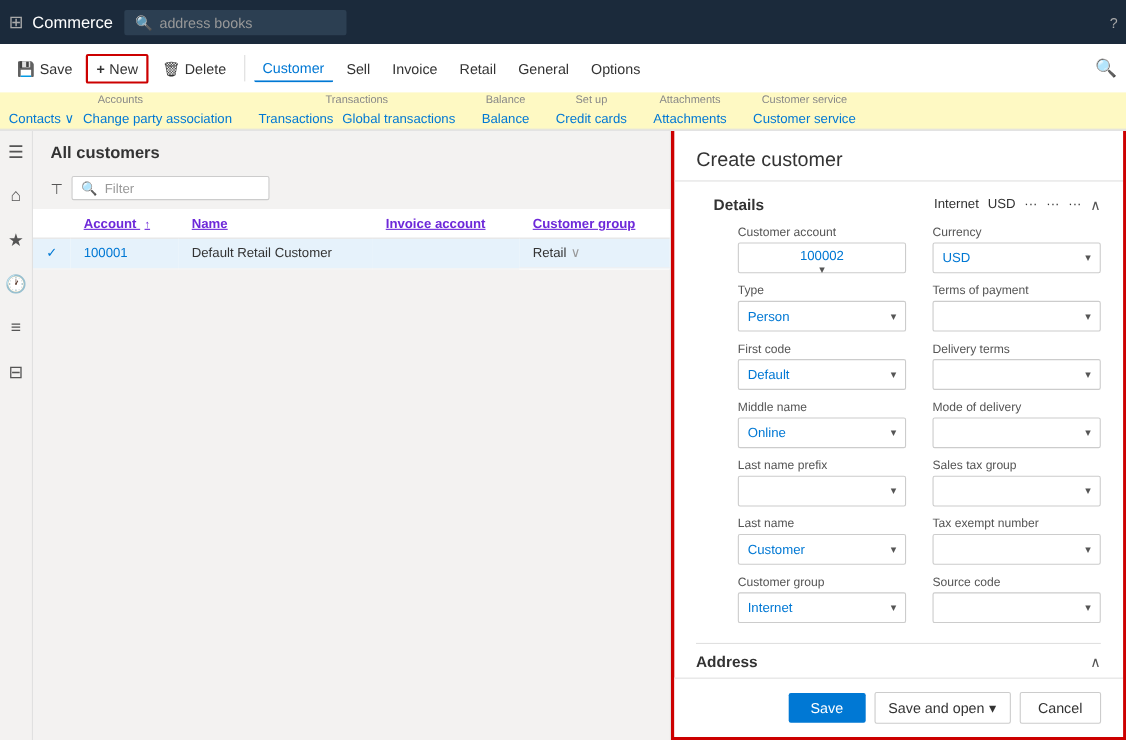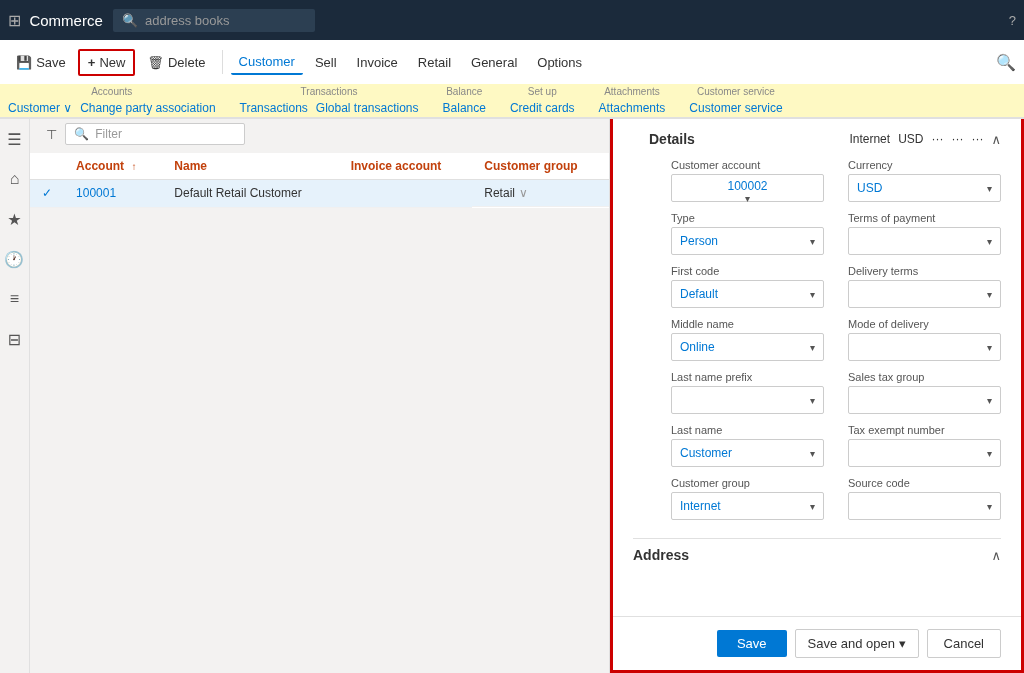--- a/index.html
+++ b/index.html
@@ -37,21 +37,21 @@
 
     
     .list-pane { width: 580px; background: #f3f2f1; border-right: 1px solid #e0e0e0; display: flex; flex-direction: column; overflow: hidden; }
     .list-header { padding: 12px 16px 8px; display: flex; align-items: center; justify-content: space-between; }
     .list-title { font-size: 15px; font-weight: 600; color: #333; }
     .list-filter { display: flex; align-items: center; background: #fff; border: 1px solid #ccc; border-radius: 2px; padding: 3px 8px; gap: 6px; width: 180px; }
     .list-filter input { border: none; outline: none; font-size: 12px; color: #333; width: 140px; }
     .list-filter input::placeholder { color: #999; }
     .table-container { flex: 1; overflow: auto; }
     table { width: 100%; border-collapse: collapse; background: #fff; }
-    table th { font-size: 12px; color: #c2410c; font-weight: 600; padding: 6px 12px; border-bottom: 1px solid #e0e0e0; text-align: left; background: #fff; }
+    table th { font-size: 12px; color: #6d28d9; font-weight: 600; padding: 6px 12px; border-bottom: 1px solid #e0e0e0; text-align: left; background: #fff; text-decoration: underline; }
     table td { font-size: 12px; color: #333; padding: 6px 12px; border-bottom: 1px solid #f0f0f0; }
     table tr.selected td { background: #e6f2fb; }
     .checkmark { color: #0078d4; }
     .sort-arrow { margin-left: 4px; font-size: 10px; }
 
     
     .right-panel { flex: 1; background: #fff; display: flex; flex-direction: column; overflow: hidden; border-left: 3px solid #c00; }
     .panel-header { padding: 16px 20px 8px; border-bottom: 1px solid #e0e0e0; }
     .panel-title { font-size: 18px; font-weight: 300; color: #333; }
 
@@ -131,21 +131,21 @@
       </button>
       <button class="ribbon-btn">
         <span>Options</span>
       </button>
       <span class="ribbon-search-icon">🔍</span>
     </div>
     <div class="ribbon-sub">
       <div class="ribbon-sub-group">
         <div class="ribbon-sub-group-title">Accounts</div>
         <div class="ribbon-sub-items">
-          <span class="ribbon-sub-item">Customer ∨</span>
+          <span class="ribbon-sub-item">Contacts ∨</span>
           <span class="ribbon-sub-item">Change party association</span>
         </div>
       </div>
       <div class="ribbon-sub-group">
         <div class="ribbon-sub-group-title">Transactions</div>
         <div class="ribbon-sub-items">
           <span class="ribbon-sub-item">Transactions</span>
           <span class="ribbon-sub-item">Global transactions</span>
         </div>
       </div>
@@ -181,20 +181,23 @@
     <div class="left-nav">
       <span class="left-nav-icon">☰</span>
       <span class="left-nav-icon">⌂</span>
       <span class="left-nav-icon">★</span>
       <span class="left-nav-icon">🕐</span>
       <span class="left-nav-icon">≡</span>
       <span class="left-nav-icon">⊟</span>
     </div>
 
     <div class="list-pane">
+      <div class="list-header">
+        <span class="list-title">All customers</span>
+      </div>
       <div style="padding: 4px 16px 8px; display:flex; align-items:center; gap:8px;">
         <span style="color:#555; cursor:pointer;">⊤</span>
         <div class="list-filter">
           <span style="color:#999; font-size:12px;">🔍</span>
           <input type="text" placeholder="Filter" style="">
         </div>
       </div>
       <div class="table-container">
         <table>
           <thead>
@@ -213,20 +216,23 @@
               <td>Default Retail Customer</td>
               <td></td>
               <td style="display:flex;align-items:center;gap:4px;">Retail <span style="color:#999;cursor:pointer;">∨</span></td>
             </tr>
           </tbody>
         </table>
       </div>
     </div>
 
     <div class="right-panel" style="border:3px solid #c00; border-top:none; position:relative;">
+      <div class="panel-header">
+        <span class="panel-title">Create customer</span>
+      </div>
 
       <div class="details-section">
 
         <div class="section-header">
           <span class="section-title">Details</span>
           <div class="section-actions">
             <span class="section-action-item">Internet</span>
             <span class="section-action-item">USD</span>
             <span class="section-action-item">···</span>
             <span class="section-action-item">···</span>

